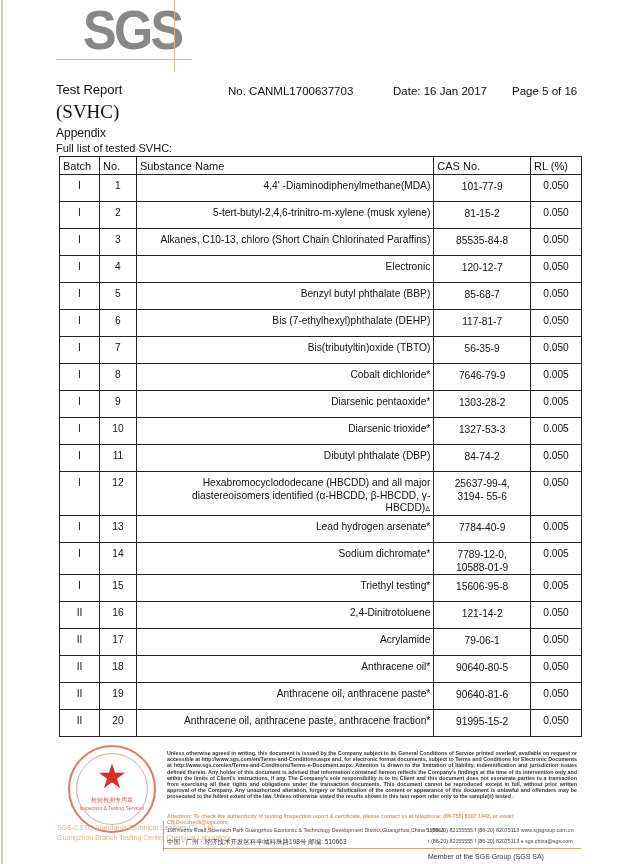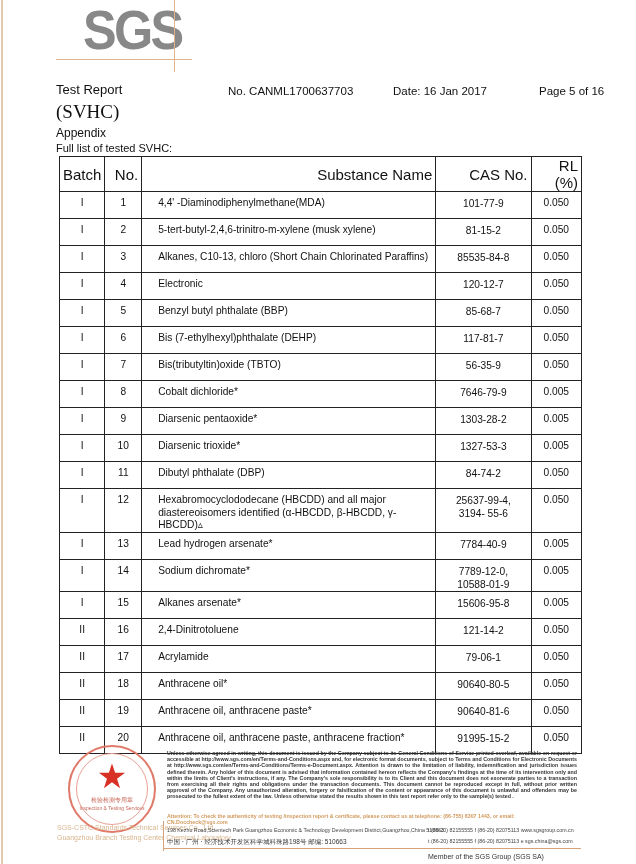--- a/index.html
+++ b/index.html
@@ -9,31 +9,31 @@
   .logo { position:absolute; left:83px; top:2px; font-family:"Liberation Sans", sans-serif;
           font-weight:bold; font-size:56px; letter-spacing:-3px; color:#888888;
           transform:scaleX(0.9); transform-origin:left top; line-height:56px; }
   .logo-hline { position:absolute; left:56px; top:59px; width:136px; height:1px; background:#e0b48f; }
   .logo-vline { position:absolute; left:174px; top:0; width:1px; height:72px; background:#e0b48f; }
 
   .hdr-title { position:absolute; left:56px; top:80px; font-size:13px; line-height:20px; }
   .hdr-sub   { position:absolute; left:56px; top:102px; font-size:19px; line-height:20px;font-family:Liberation Serif, serif; }
   .hdr-no    { position:absolute; left:228px; top:85px; font-size:11.5px; }
   .hdr-date  { position:absolute; left:393px; top:85px; font-size:11.5px; }
-  .hdr-page  { position:absolute; left:512px; top:85px; font-size:11.5px;margin-left:27px; }
+  .hdr-page  { position:absolute; left:512px; top:85px; font-size:11.5px; }
   .appendix  { position:absolute; left:56px; top:126px; font-size:12px; }
   .fulllist  { position:absolute; left:56px; top:142px; font-size:11px; }
 
   table.svhc { position:absolute; left:59px; top:156px; width:523px; border-collapse:collapse;
                font-size:10.2px; }
   table.svhc th, table.svhc td { border:1px solid #222; padding:0 3px; vertical-align:top; }
-  table.svhc th { font-weight:normal; height:17px; text-align:right; vertical-align:middle; font-size:15px;margin-top:30px; }
+  table.svhc th { font-weight:normal; height:17px; text-align:left; vertical-align:middle; font-size:11px;margin-top:30px; }
   table.svhc td { height:21px; padding-top:5px; }
   table.svhc td.c { text-align:center; }
-  table.svhc td.name { text-align:left; padding-left:16px; line-height:12.5px; }
+  table.svhc td.name { text-align:right; padding-left:16px; line-height:12.5px; }
   table.svhc td.cas { text-align:center; line-height:13px; }
   col.c-batch { width:40px; } col.c-no { width:37px; } col.c-name { width:298px; }
   col.c-cas { width:97px; } col.c-rl { width:51px; }
 
   .footer { position:absolute; left:0; top:745px; width:636px; height:119px; }
   .stamp { position:absolute; left:68px; top:0; width:88px; height:88px; border-radius:50%;
            border:2px solid #e07a6a; box-sizing:border-box; }
   .stamp-inner { position:absolute; left:6px; top:6px; width:72px; height:72px; border-radius:50%;
                  border:1px solid #eba095; box-sizing:border-box; }
   .stamp-star { position:absolute; left:0; width:100%; top:12px; text-align:center; color:#d93025;
@@ -190,21 +190,21 @@
         <td class="name">Sodium dichromate*</td>
         <td class="cas">
           <div>7789-12-0,</div>
           <div>10588-01-9</div>
         </td>
         <td class="c">0.005</td>
       </tr>
       <tr>
         <td class="c">I</td>
         <td class="c">15</td>
-        <td class="name">Alkanes arsenate*</td>
+        <td class="name">Triethyl testing*</td>
         <td class="cas">15606-95-8</td>
         <td class="c">0.005</td>
       </tr>
       <tr>
         <td class="c">II</td>
         <td class="c">16</td>
         <td class="name">2,4-Dinitrotoluene</td>
         <td class="cas">121-14-2</td>
         <td class="c">0.050</td>
       </tr>

